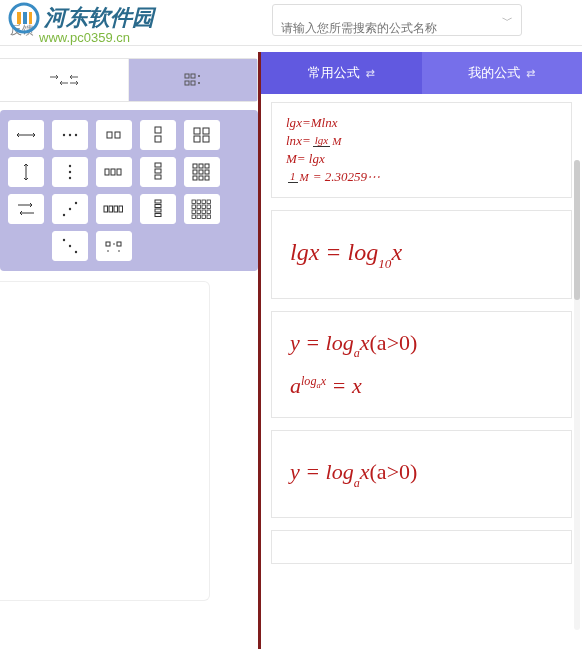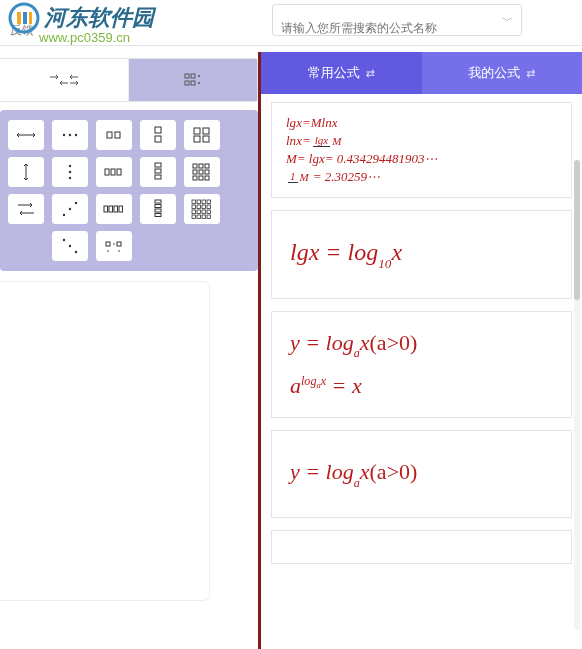--- a/index.html
+++ b/index.html
@@ -457,21 +457,20 @@
             <span> = </span>
           <span class="frac">
               <span class="n">lgx</span>
               <span class="d">M</span>
             </span>
         </div>
         <div class="frow">
           <span>M</span>
             <span> = lg</span>
             <span>x</span>
-            <span> = 0.434294481903⋯</span>
         </div>
         <div class="frow">
           <span class="frac">
               <span class="n">1</span>
               <span class="d">M</span>
             </span>
           <span> = 2.30259⋯</span>
         </div>
       </div>
 

